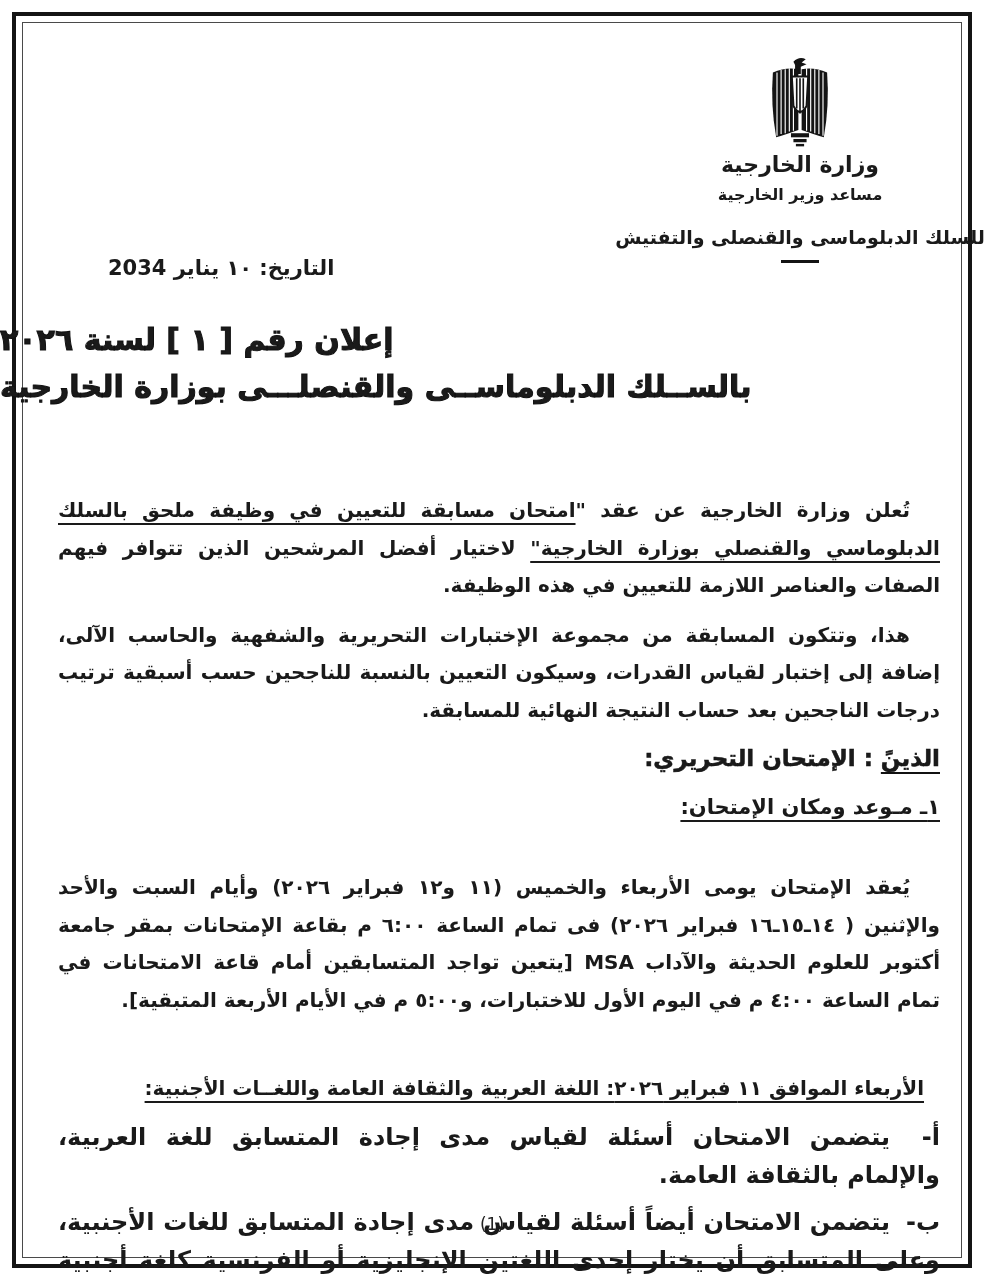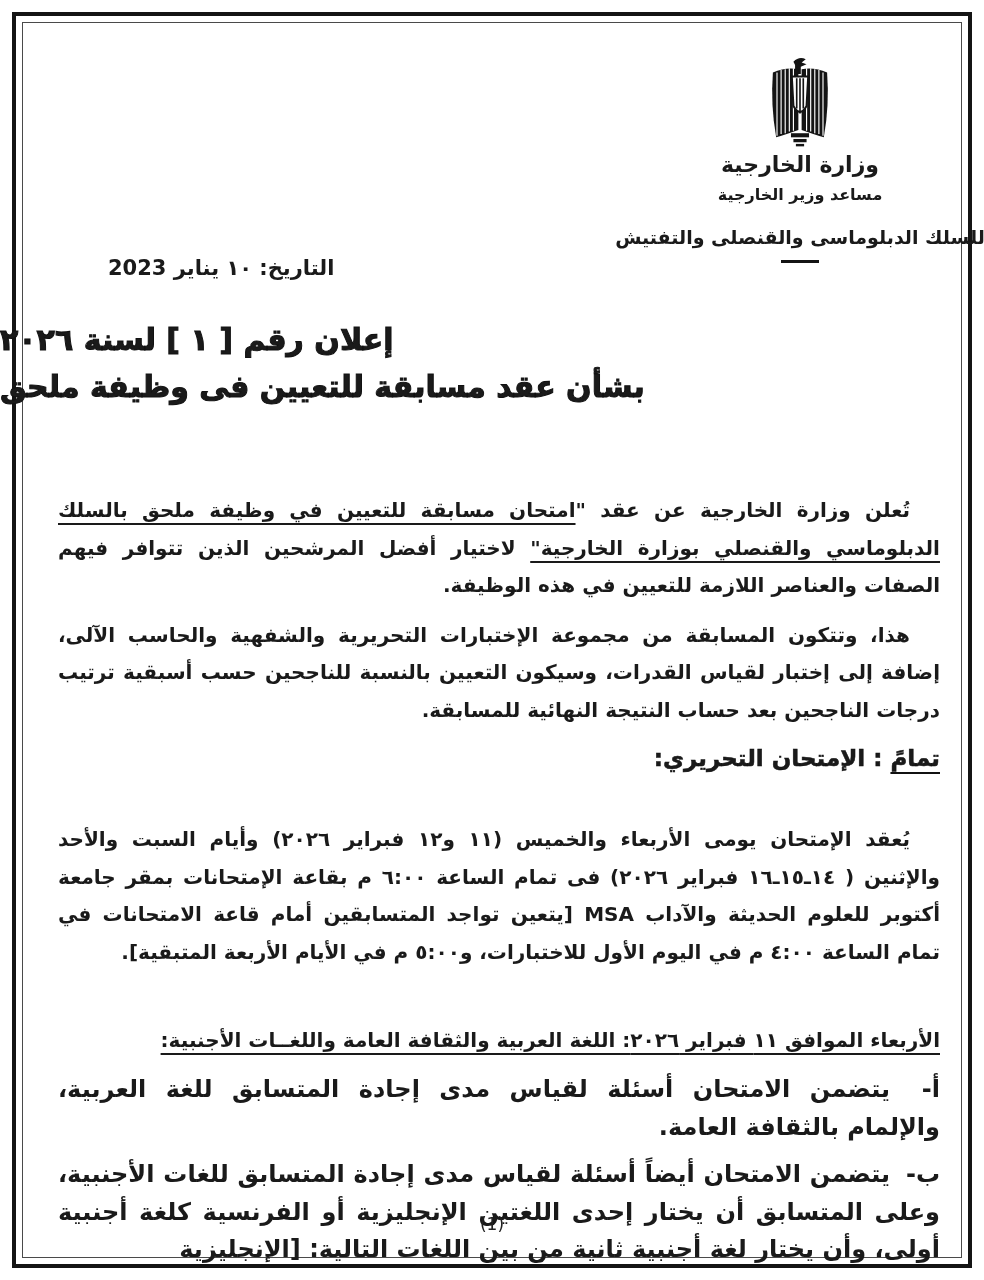--- a/index.html
+++ b/index.html
@@ -39,21 +39,21 @@
 
   
   .body{position:absolute;top:492px;right:44px;left:58px;}
   .para{font-size:20px;line-height:37.5px;font-weight:700;text-align:justify;margin:0 0 12px;}
   .indent{text-indent:30px;}
   .u{text-decoration:underline;text-underline-offset:6px;text-decoration-thickness:1.5px;}
   .sec{font-size:23px;font-weight:900;line-height:34px;margin:6px 0 16px;-webkit-text-stroke:0.5px #111;}
   .sub{font-size:21px;font-weight:700;line-height:32px;margin:0 0 12px;
        text-decoration:underline;text-underline-offset:6px;text-decoration-thickness:1.5px;}
   .exam{margin-bottom:52px;margin-top:46px;}
-  .day{font-size:20px;font-weight:700;line-height:34px;margin:0 0 14px;
+  .day{font-size:20px;font-weight:700;line-height:34px;margin:0 16px 14px;
        text-decoration:underline;text-underline-offset:6px;text-decoration-thickness:1.5px;}
   .list-item{font-size:24px;line-height:37.5px;font-weight:700;text-align:justify;margin:0 0 10px;}
   .marker{display:inline-block;min-width:50px;}
 
   
   .page-number{position:absolute;bottom:46px;left:0;right:0;text-align:center;
                font-size:17px;direction:ltr;color:#222;}
 </style>
 </head>
 <body>
@@ -92,34 +92,35 @@
           <line x1="49" y1="27" x2="49" y2="64"></line>
         </g>
       </svg>
     </div>
     <div class="lh-line lh1">وزارة الخارجية</div>
     <div class="lh-line lh2">مساعد وزير الخارجية</div>
     <div class="lh-line lh3">للسلك الدبلوماسى والقنصلى والتفتيش</div>
     <div class="lh-dash"></div>
   </div>
 
-  <div class="date-line">التاريخ: ١٠ يناير 2023</div>
+  <div class="date-line">التاريخ: ١٠ يناير 2034</div>
 
   <div class="title-block">
     <div>إعلان رقم [ ١ ] لسنة ٢٠٢٦</div>
-    <div>بشأن عقد مسابقة للتعيين فى وظيفة ملحق</div>
+    <div>بالســلك الدبلوماســى والقنصلـــى بوزارة الخارجية</div>
   </div>
 
   <div class="body">
     <p class="para indent"><span>تُعلن وزارة الخارجية عن عقد "</span><span class="u">امتحان مسابقة للتعيين في وظيفة ملحق بالسلك الدبلوماسي والقنصلي بوزارة الخارجية"</span><span> لاختيار أفضل المرشحين الذين تتوافر فيهم الصفات والعناصر اللازمة للتعيين في هذه الوظيفة.</span></p>
 
     <p class="para indent">هذا، وتتكون المسابقة من مجموعة الإختبارات التحريرية والشفهية والحاسب الآلى، إضافة إلى إختبار لقياس القدرات، وسيكون التعيين بالنسبة للناجحين حسب أسبقية ترتيب درجات الناجحين بعد حساب النتيجة النهائية للمسابقة.</p>
 
-    <h2 class="sec"><span class="u">تمامً</span><span> : الإمتحان التحريري:</span></h2>
+    <h2 class="sec"><span class="u">الذينً</span><span> : الإمتحان التحريري:</span></h2>
 
+    <h3 class="sub">١ـ مـوعد ومكان الإمتحان:</h3>
 
     <p class="para indent exam">يُعقد الإمتحان يومى الأربعاء والخميس (١١ و١٢ فبراير ٢٠٢٦)  وأيام السبت والأحد والإثنين ( ١٤ـ١٥ـ١٦ فبراير ٢٠٢٦) فى تمام الساعة ٦:٠٠ م بقاعة الإمتحانات بمقر جامعة أكتوبر للعلوم الحديثة والآداب MSA [يتعين تواجد المتسابقين أمام قاعة الامتحانات في تمام الساعة ٤:٠٠ م في اليوم الأول للاختبارات، و٥:٠٠ م في الأيام الأربعة المتبقية].</p>
 
 
     <p class="day">الأربعاء الموافق ١١ فبراير ٢٠٢٦: اللغة العربية والثقافة العامة واللغــات الأجنبية:</p>
 
     <p class="list-item"><span class="marker">أ-</span><span>يتضمن الامتحان أسئلة لقياس مدى إجادة المتسابق للغة العربية، والإلمام بالثقافة العامة.</span></p>
 
     <p class="list-item"><span class="marker">ب-</span><span>يتضمن الامتحان أيضاً أسئلة لقياس مدى إجادة المتسابق للغات الأجنبية، وعلى المتسابق أن يختار إحدى اللغتين الإنجليزية أو الفرنسية كلغة أجنبية أولى، وأن يختار لغة أجنبية ثانية من بين اللغات التالية: [الإنجليزية</span></p>
   </div>

